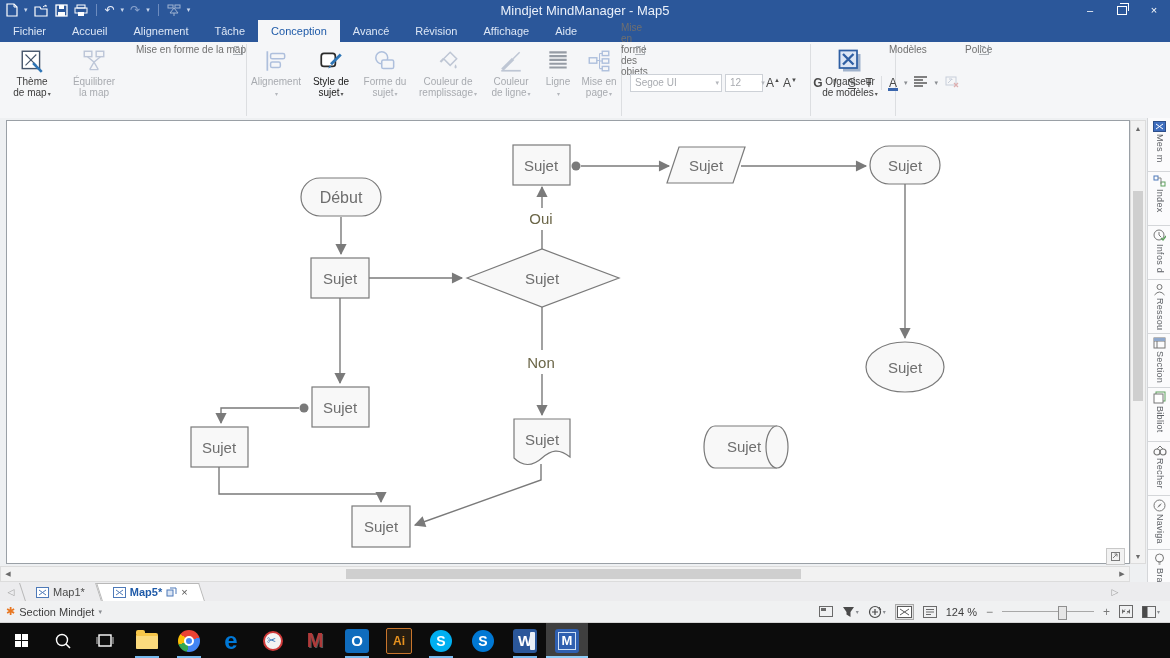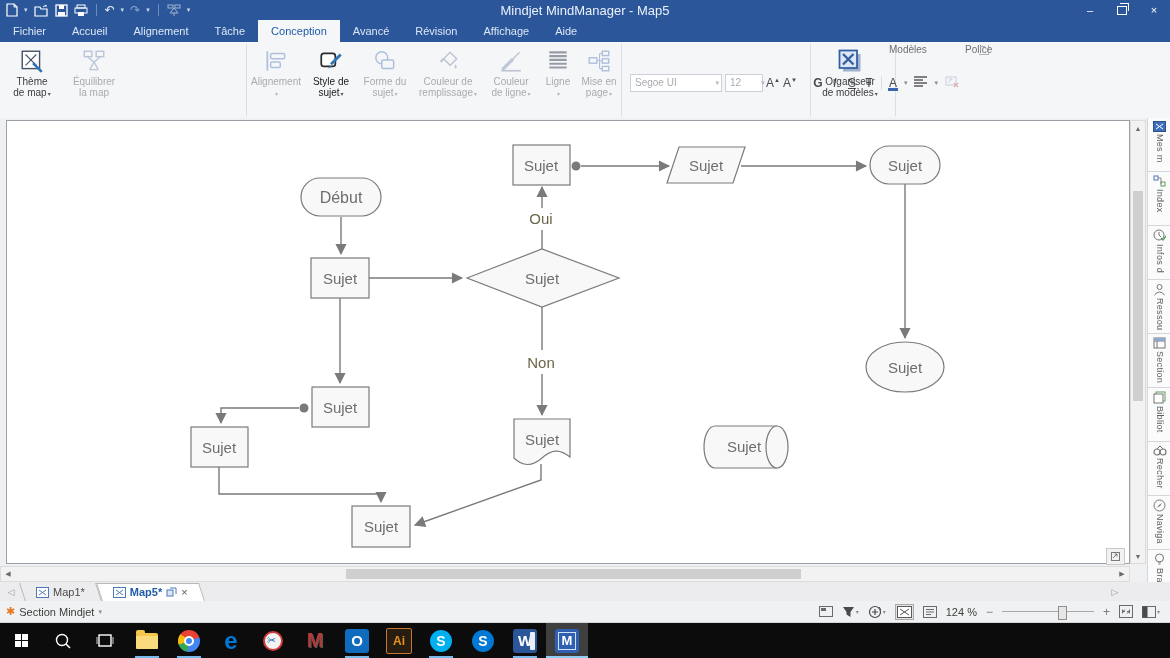--- a/index.html
+++ b/index.html
@@ -222,20 +222,24 @@
               <svg width="26" height="26" viewBox="0 0 24 24" opacity="0.5">
                 <rect x="3" y="3" width="7" height="5" fill="none" stroke="#8496b8" stroke-width="1.3"></rect>
                 <rect x="14" y="3" width="7" height="5" fill="none" stroke="#8496b8" stroke-width="1.3"></rect>
                 <path d="M6,8 L12,13 L18,8 M8,20 h8 M12,13 l-4,7 M12,13 l4,7" fill="none" stroke="#8496b8" stroke-width="1.2"></path>
               </svg>
             </span>
           <span class="l1">Équilibrer</span>
           <span class="l2">la map</span>
         </div>
       </div>
+      <div class="glabel">
+          <span>Mise en forme de la map</span>
+          <span class="launcher"></span>
+        </div>
     </div>
     <div class="gsep"></div>
 
     <div class="rgroup" style="width:374px;">
       <div class="btnrow">
         <div class="bigbtn dis" style="width:58px">
           <span class="ico">
               <svg width="26" height="26" viewBox="0 0 24 24" opacity="0.6">
                 <path d="M4,3 v18" stroke="#7f9ccb" stroke-width="1.6"></path>
                 <rect x="7" y="5" width="13" height="5" rx="1.5" fill="none" stroke="#7f9ccb" stroke-width="1.4"></rect>
@@ -304,20 +308,24 @@
                 <rect x="15" y="3" width="6" height="4" fill="none" stroke="#7f9ccb" stroke-width="1.3"></rect>
                 <rect x="15" y="10" width="6" height="4" fill="none" stroke="#7f9ccb" stroke-width="1.3"></rect>
                 <rect x="15" y="17" width="6" height="4" fill="none" stroke="#7f9ccb" stroke-width="1.3"></rect>
                 <path d="M10,11.5 h2.5 M12.5,5 v14 M12.5,5 h2.5 M12.5,12 h2.5 M12.5,19 h2.5" fill="none" stroke="#7f9ccb"></path>
               </svg>
             </span>
           <span class="l1">Mise en</span>
           <span class="l2"><span>page</span><span class="caret">▾</span></span>
         </div>
       </div>
+      <div class="glabel">
+          <span>Mise en forme des objets</span>
+          <span class="launcher"></span>
+        </div>
     </div>
     <div class="gsep"></div>
 
     <div class="rgroup police">
       <div class="row1">
         <span class="selbox fontname">
             <span>Segoe UI</span>
             <span class="caret">▾</span>
           </span>
         <span class="selbox fontsize">

